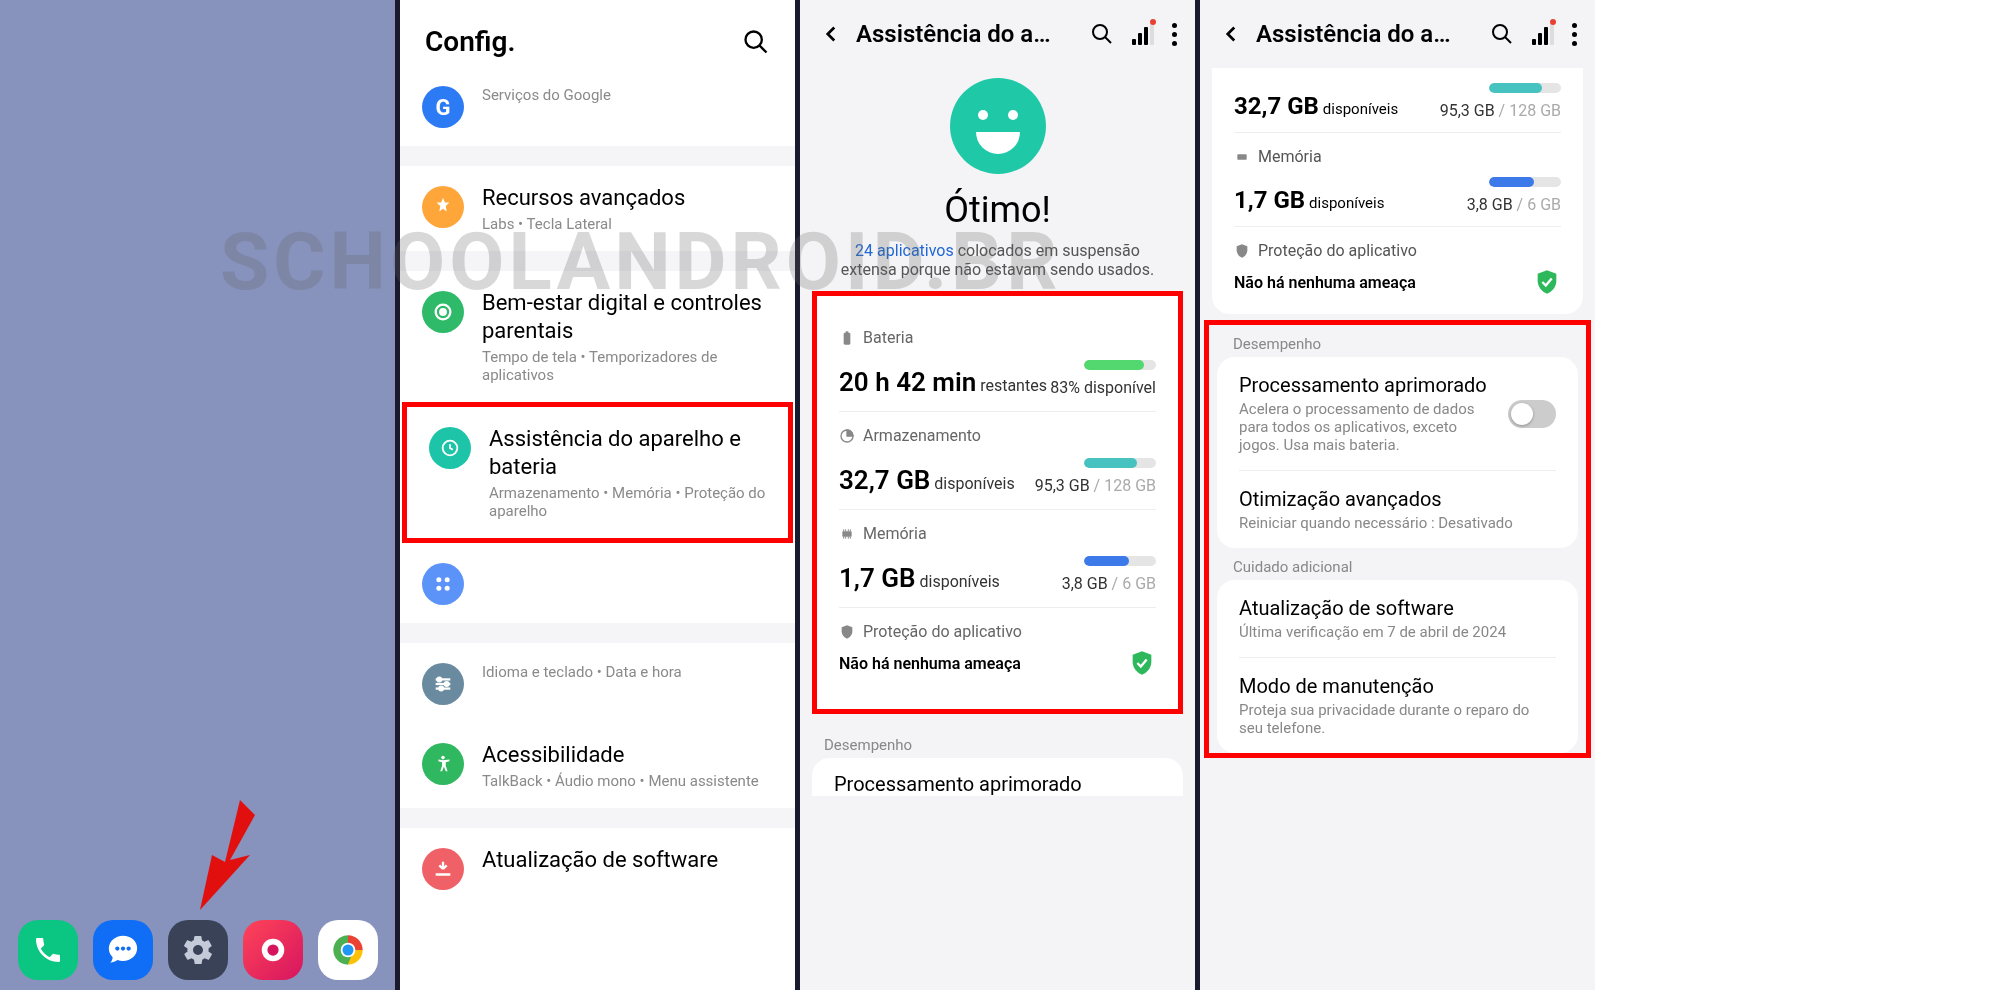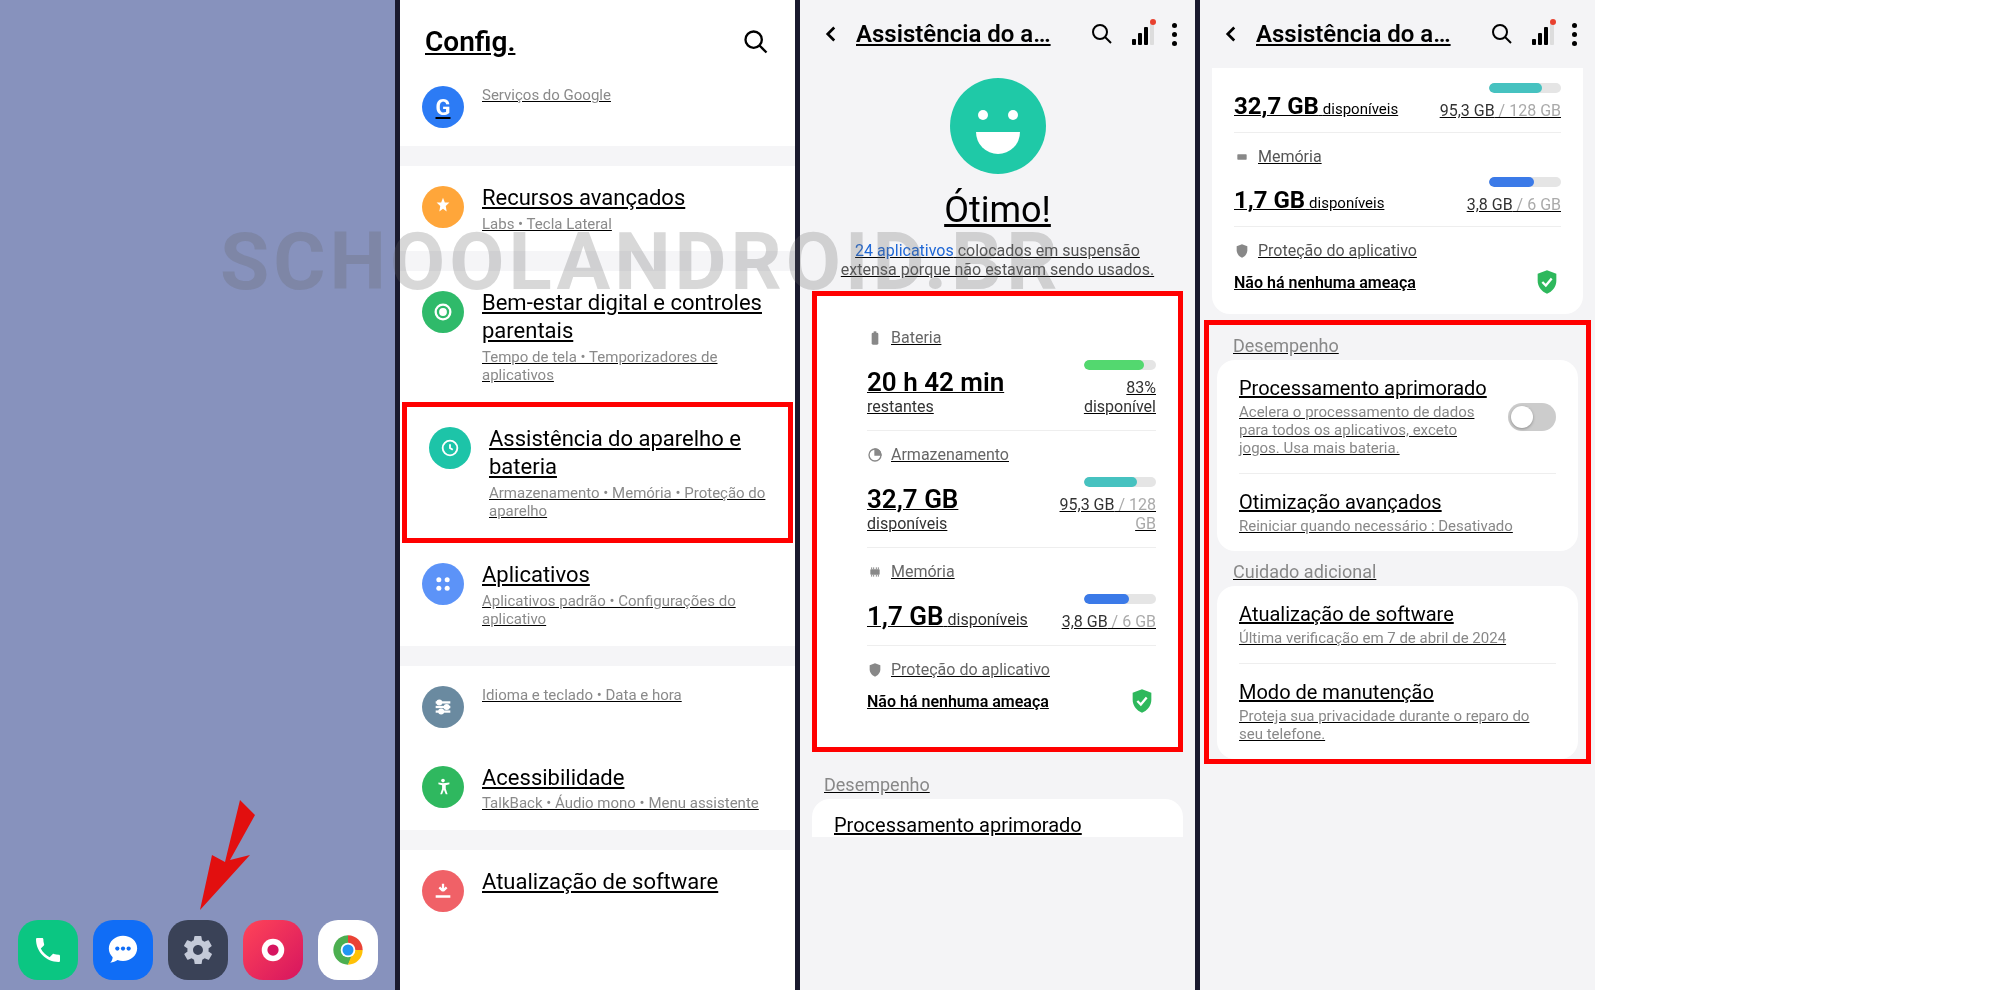--- a/index.html
+++ b/index.html
@@ -1,18 +1,18 @@
 <!DOCTYPE html>
 <html><head>
 <meta charset="utf-8">
 <style>
 * { margin: 0; padding: 0; box-sizing: border-box; font-family: -apple-system, BlinkMacSystemFont, 'Segoe UI', Roboto, sans-serif; }
 body { background: #fff; width: 2000px; height: 990px; overflow: hidden; position: relative; }
 .container { display: flex; width: 2000px; height: 990px; }
-.panel { height: 990px; background: #fff; position: relative; overflow: hidden; text-decoration: underline; }
+.panel { height: 990px; background: #fff; position: relative; overflow: hidden; }
 .panel1 { width: 395px; background: #8792bd; }
 .panel2 { width: 400px; border-left: 5px solid #1a1a2e; }
 .panel3 { width: 400px; border-left: 5px solid #1a1a2e; }
 .panel4 { width: 400px; border-left: 5px solid #1a1a2e; }
 .watermark { position: absolute; top: 215px; left: 220px; font-size: 80px; font-weight: 700; color: rgba(100,100,100,0.25); letter-spacing: 4px; z-index: 100; pointer-events: none; white-space: nowrap; }
 
 
 .dock { position: absolute; bottom: 10px; left: 0; right: 0; display: flex; justify-content: space-around; padding: 0 10px; }
 .dock-icon { width: 60px; height: 60px; border-radius: 20px; display: flex; align-items: center; justify-content: center; }
 .dock-phone { background: #0bc682; }
@@ -51,38 +51,38 @@
 .smiley-container { text-align: center; padding: 10px 0 0; }
 .smiley { width: 96px; height: 96px; border-radius: 50%; background: #1fc9a7; margin: 0 auto; position: relative; }
 .smiley::before, .smiley::after { content: ''; position: absolute; width: 10px; height: 10px; background: #fff; border-radius: 50%; top: 32px; }
 .smiley::before { left: 28px; }
 .smiley::after { right: 28px; }
 .smiley-mouth { position: absolute; width: 44px; height: 22px; background: #fff; border-radius: 0 0 44px 44px; bottom: 20px; left: 26px; }
 .status-text { font-size: 36px; font-weight: 400; margin-top: 15px; }
 .status-sub { font-size: 16px; color: #555; margin-top: 10px; padding: 0 30px; }
 .status-sub .link { color: #2068d6; }
 .card { margin: 12px 12px; background: #fff; border-radius: 18px; padding: 18px 22px; }
-.card-row { padding: 14px 0; border-bottom: 1px solid #eee; margin-left: 28px; }
+.card-row { padding: 14px 0; border-bottom: 1px solid #eee; }
 .card-row:last-child { border-bottom: none; }
 .card-label { display: flex; align-items: center; gap: 8px; font-size: 16px; color: #666; }
 .card-main { display: flex; justify-content: space-between; align-items: flex-end; margin-top: 8px; }
 .card-value { font-size: 26px; font-weight: 600; }
 .card-value-sub { font-size: 16px; font-weight: 400; color: #333; }
 .card-right { text-align: right; }
 .bar { width: 72px; height: 10px; border-radius: 5px; background: #e5e5e5; position: relative; overflow: hidden; display: inline-block; }
 .bar-fill { position: absolute; left: 0; top: 0; bottom: 0; border-radius: 5px; }
 .bar-green { background: #53d86f; }
 .bar-teal { background: #46c2c0; }
 .bar-blue { background: #3b7ae8; }
 .card-right-text { font-size: 16px; color: #333; margin-top: 4px; }
 .card-right-muted { color: #aaa; }
 .threat-row { display: flex; justify-content: space-between; align-items: center; margin-top: 8px; }
 .threat-text { font-size: 16px; font-weight: 600; }
 .shield { width: 28px; height: 28px; }
-.section-label { font-size: 18px; color: #888; padding: 10px 24px 4px; }
+.section-label { font-size: 15px; color: #888; padding: 10px 24px 4px; }
 .storage-block { padding: 0 22px 12px; }
 .sb-label { display: flex; align-items: center; gap: 8px; font-size: 16px; color: #555; }
 .sb-main { display: flex; justify-content: space-between; align-items: flex-end; margin-top: 6px; }
 .sb-value { font-size: 24px; font-weight: 700; }
 .sb-value-sub { font-size: 15px; font-weight: 400; }
 .perf-item { padding: 16px 22px; }
 .perf-title { font-size: 20px; color: #000; }
 .perf-sub { font-size: 15px; color: #888; margin-top: 3px; }
 .perf-row { display: flex; justify-content: space-between; align-items: center; }
 .toggle { width: 48px; height: 28px; background: #ccc; border-radius: 14px; position: relative; }
@@ -204,24 +204,20 @@
       </div>
       <div class="settings-item">
         <div class="settings-icon icon-apps">
             <svg width="20" height="20" viewBox="0 0 24 24" fill="#fff">
               <circle cx="7" cy="7" r="3"></circle>
               <circle cx="17" cy="7" r="3"></circle>
               <circle cx="7" cy="17" r="3"></circle>
               <circle cx="17" cy="17" r="3"></circle>
             </svg>
           </div>
-        <div class="settings-text">
-          <div class="settings-title">Aplicativos</div>
-          <div class="settings-sub">Aplicativos padrão • Configurações do aplicativo</div>
-        </div>
       </div>
       <div class="gap"></div>
       <div class="settings-item">
         <div class="settings-icon icon-general">
             <svg width="22" height="22" viewBox="0 0 24 24" fill="none" stroke="#fff" stroke-width="2.5">
               <line x1="4" y1="7" x2="20" y2="7"></line>
               <line x1="4" y1="12" x2="20" y2="12"></line>
               <line x1="4" y1="17" x2="20" y2="17"></line>
               <circle cx="8" cy="7" r="2" fill="#fff"></circle>
               <circle cx="16" cy="12" r="2" fill="#fff"></circle>

